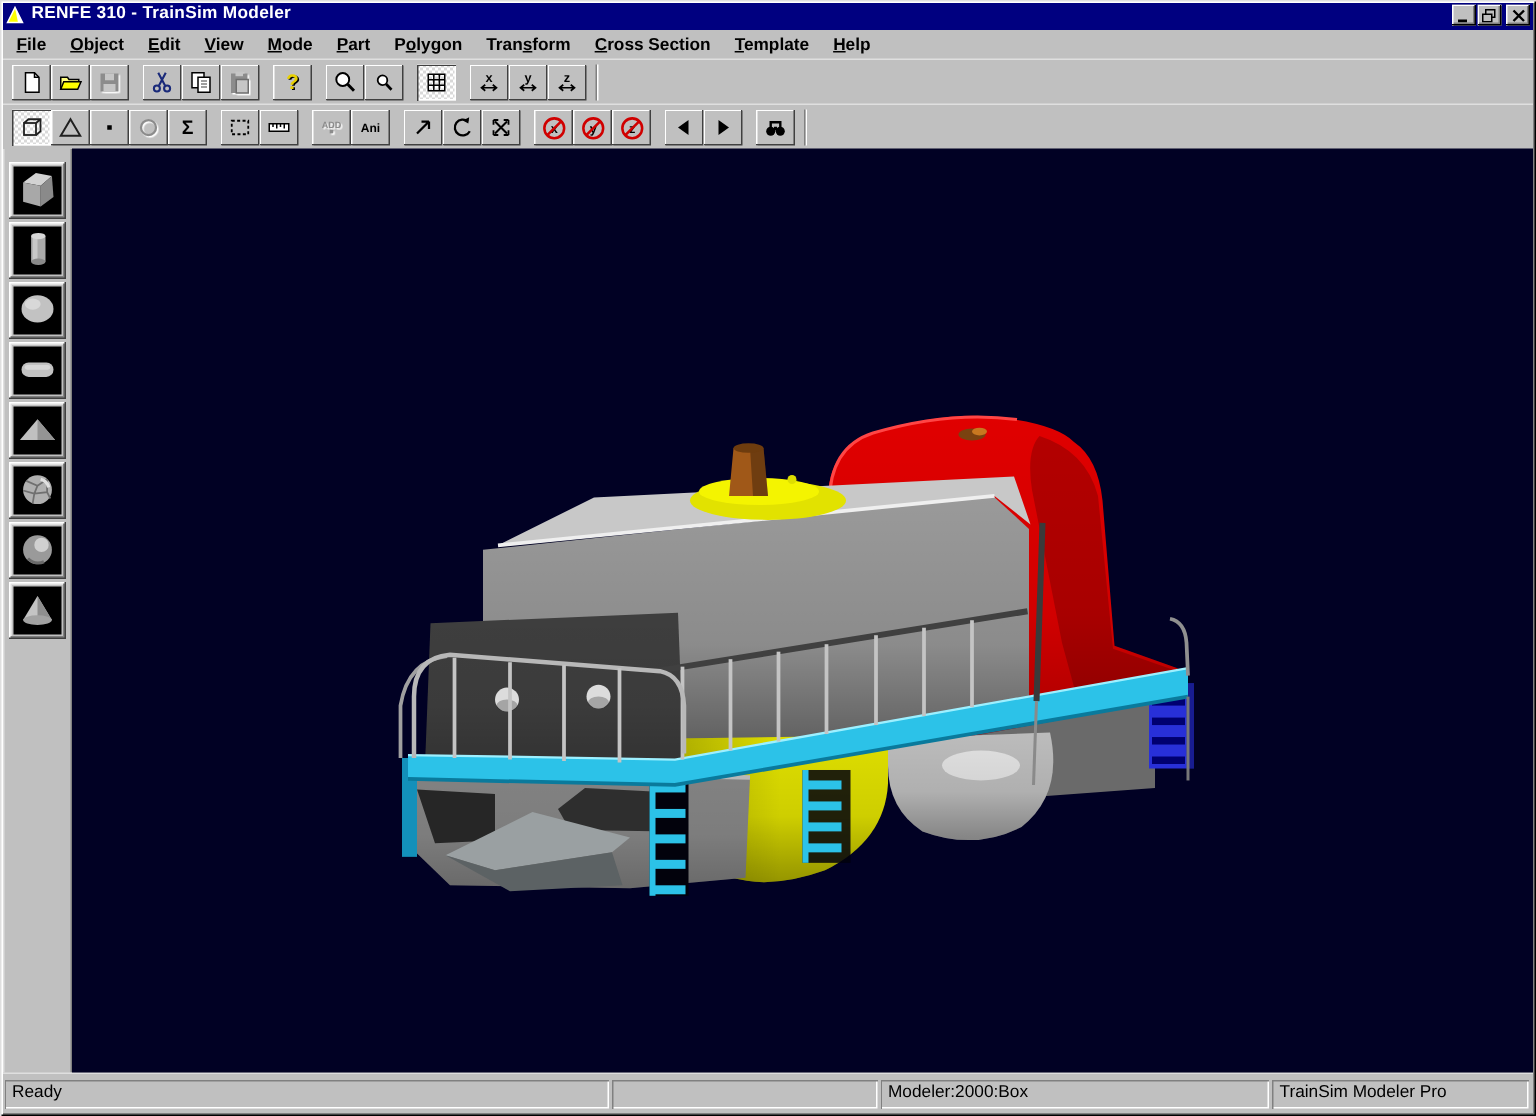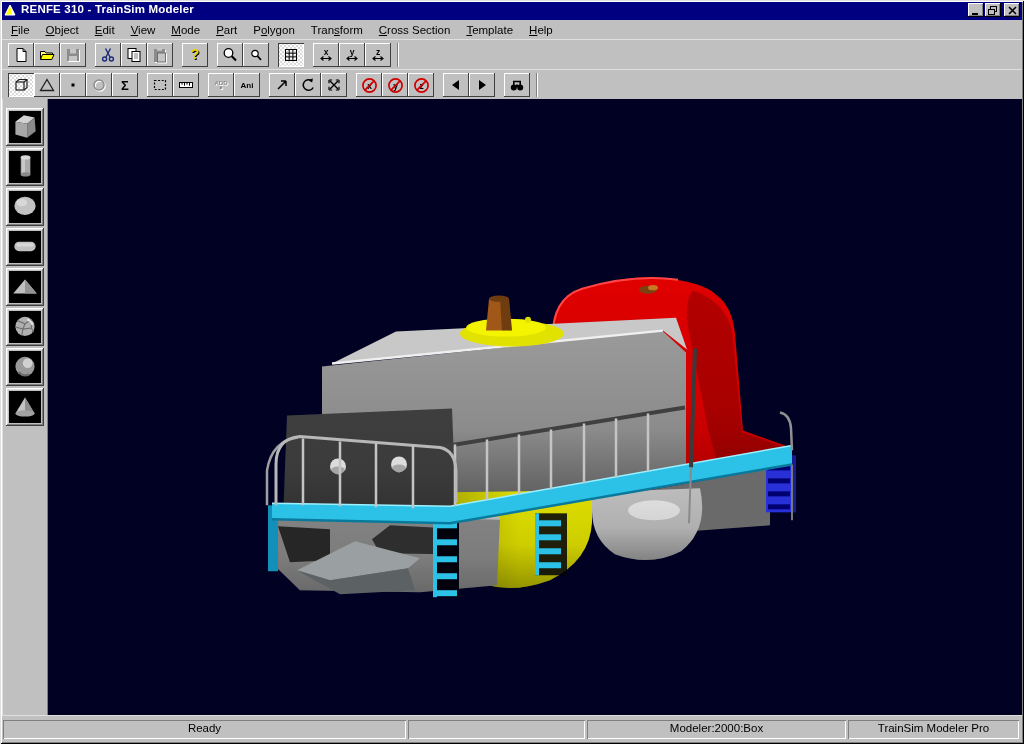--- a/index.html
+++ b/index.html
@@ -9,21 +9,21 @@
     padding:2px;overflow:hidden;}
   
   .titlebar{height:18px;background:#000080;display:flex;align-items:flex-start;padding:1px 2px;flex:0 0 auto;}
   .titlebar .ticon{width:14px;height:14px;margin-right:3px;flex:0 0 auto;}
   .titlebar .ttext{color:#fff;font-weight:bold;font-size:11.5px;letter-spacing:.2px;flex:1;white-space:nowrap;overflow:hidden;}
   .winbtn{width:16px;height:14px;background:#c0c0c0;margin-left:1px;display:flex;align-items:center;justify-content:center;
     box-shadow:inset -1px -1px 0 #000,inset 1px 1px 0 #fff,inset -2px -2px 0 #808080;}
   .winbtn.close{margin-left:3px;}
   
   .menubar{height:19px;display:flex;align-items:center;padding-left:1px;flex:0 0 auto;font-size:11.5px;}
-  .menu-item{padding:2px 8px;color:#000;white-space:nowrap;}
+  .menu-item{padding:2px 8px;color:#000;white-space:nowrap;font-weight:bold;}
   .menu-item u{text-underline-offset:1px;}
   
   .tbrow{height:30px;display:flex;align-items:center;padding:3px 2px 2px 6px;flex:0 0 auto;border-top:1px solid #dfdfdf;}
   .tbtn{width:26px;height:24px;background:#c0c0c0;display:flex;align-items:center;justify-content:center;flex:0 0 auto;
     box-shadow:inset -1px -1px 0 #404040,inset 1px 1px 0 #fff;}
   .tbtn.pressed{box-shadow:inset 1px 1px 0 #404040,inset -1px -1px 0 #fff;
     background:repeating-conic-gradient(#ffffff 0% 25%,#d9d9d9 25% 50%) 0 0/4px 4px;}
   .tbtn svg{display:block;}
   .tbtn.dis svg{filter:drop-shadow(1px 1px 0 #ffffff);}
   .tsep{width:9px;height:1px;flex:0 0 auto;}
@@ -34,21 +34,21 @@
     box-shadow:inset -1px 0 0 #808080,inset 1px 0 0 #dfdfdf;}
   .shape-btn{width:38px;height:38px;margin:0 auto 2px auto;background:#c0c0c0;padding:3px;
     box-shadow:inset -1px -1px 0 #404040,inset 1px 1px 0 #fff,inset -2px -2px 0 #808080,inset 2px 2px 0 #dfdfdf;}
   .shape-btn .well{width:100%;height:100%;background:#000;}
   .shape-btn svg{display:block;width:100%;height:100%;}
   .viewport{flex:1;position:relative;background:#010124;min-width:0;}
   .viewport svg{position:absolute;inset:0;width:100%;height:100%;}
   
   .statusbar{height:27px;flex:0 0 auto;display:flex;align-items:flex-start;padding:4px 1px 2px 1px;border-top:1px solid #dfdfdf;}
   .spanel{height:19px;background:#c0c0c0;font-size:11.5px;color:#000;padding:2px 5px 0 5px;margin-right:2px;white-space:nowrap;overflow:hidden;
-    box-shadow:inset 1px 1px 0 #808080,inset -1px -1px 0 #fff;text-align:center;}
+    box-shadow:inset 1px 1px 0 #808080,inset -1px -1px 0 #fff;}
   .sp-ready{width:403px;}
   .sp-mid{width:177px;}
   .sp-obj{width:259px;}
   .sp-app{flex:1;}
   text{font-family:"Liberation Sans",sans-serif;}
 </style>
 </head>
 <body>
 
 <div class="window">

